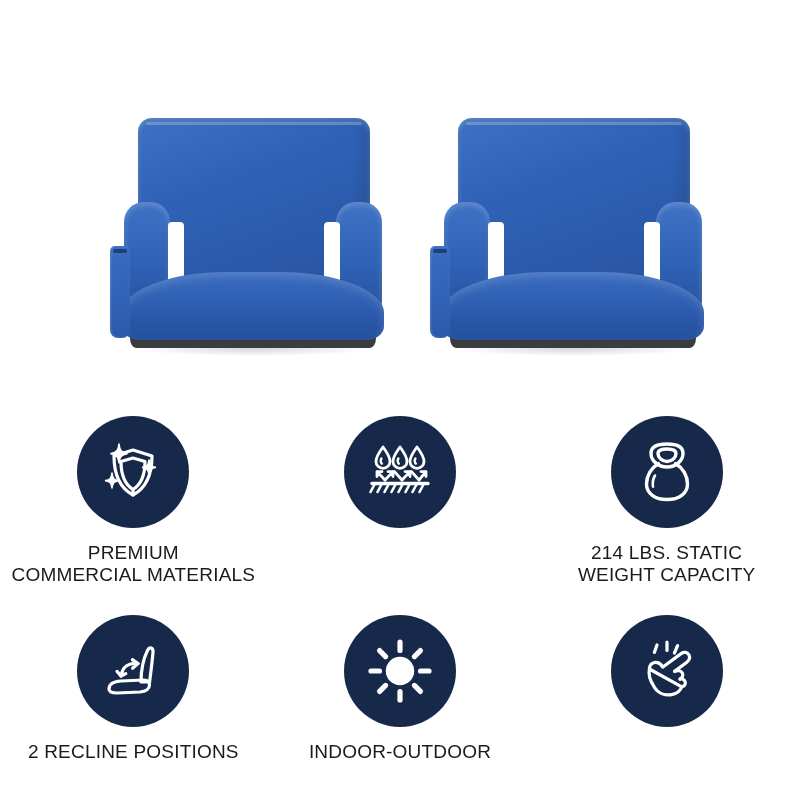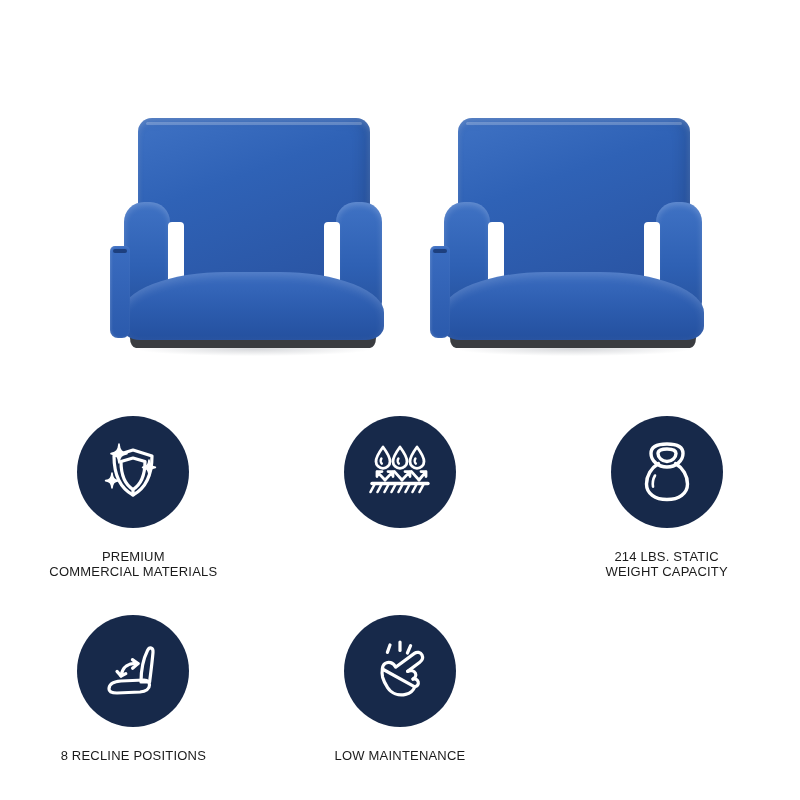--- a/index.html
+++ b/index.html
@@ -169,23 +169,23 @@
     height: 112px;
     border-radius: 50%;
     background: #17294a;
     display: flex;
     align-items: center;
     justify-content: center;
     flex: none;
   }
   .badge svg { display: block; }
   .feature-label {
-    margin-top: 21px;
+    margin-top: 14px;
     text-align: center;
-    font-size: 13px;
+    font-size: 19px;
     line-height: 1.18;
     letter-spacing: 0.2px;
     color: #1b1b1b;
     font-weight: 400;
     white-space: pre-line;
     max-width: 250px;
   }
 </style>
 </head>
 <body>
@@ -290,39 +290,58 @@
           <path d="M12 54 C12 49.5 16.5 46.5 24 46 L47 45 C50.5 45 52.5 47 52.5 50 C52.5 53.5 49 56.5 43 57 L20 58 C15 58 12 56.5 12 54 Z"></path>
 
           <path d="M44 47 C44 36 46 24.5 50.5 15.5 C52.6 11.4 56.4 12.6 56 17.4 C55 29 53.5 39.5 52.6 47 Z"></path>
 
           <path d="M24 41 C25.4 31.5 32 27.4 41 28.6"></path>
           <path d="M41 28.6 L35.4 24.6 M41 28.6 L35.6 33.2"></path>
           <path d="M24 41 L20 36.4 M24 41 L28.8 38.6"></path>
         </svg>
       </span>
     </div>
-    <div class="feature-label">8 RECLINE POSITIONS</div>
-  </div>
-
+    <div class="feature-label">2 RECLINE POSITIONS</div>
+  </div>
+
+  <div class="feature">
+    <div class="badge">
+      <span>
+        <svg width="70" height="70" viewBox="0 0 70 70" fill="none">
+          <circle cx="35" cy="35" r="14.2" fill="#ffffff"></circle>
+          <g stroke="#ffffff" stroke-width="5.2" stroke-linecap="round">
+            <path d="M35 6 L35 14.5"></path>
+            <path d="M35 55.5 L35 64"></path>
+            <path d="M6 35 L14.5 35"></path>
+            <path d="M55.5 35 L64 35"></path>
+            <path d="M14.6 14.6 L20.6 20.6"></path>
+            <path d="M49.4 49.4 L55.4 55.4"></path>
+            <path d="M55.4 14.6 L49.4 20.6"></path>
+            <path d="M20.6 49.4 L14.6 55.4"></path>
+          </g>
+        </svg>
+      </span>
+    </div>
+    <div class="feature-label">INDOOR-OUTDOOR</div>
+  </div>
 
   <div class="feature">
     <div class="badge">
       <span>
         <svg width="72" height="72" viewBox="0 0 72 72" fill="none" stroke="#ffffff" stroke-width="3.2" stroke-linecap="round" stroke-linejoin="round">
 
           <path d="M26 10 L23.4 17.4"></path>
           <path d="M36 7 L36 15.4"></path>
           <path d="M46.6 10.6 L43.4 18"></path>
 
           <path d="M18.4 34 C18.4 29 22.6 26.4 26.6 27.6 C29 28.3 30.6 30 31.6 32.2
                    L50.4 18.4 C53 16.5 56.6 17.2 58 20 C59.2 22.5 58.2 25.4 55.8 27.2
                    L43.6 36.4"></path>
           <path d="M43.6 36.4 C46.8 34.8 50.2 35.6 51.4 38.2 C52.4 40.4 51.4 42.8 49 44"></path>
           <path d="M49 44 C51.4 43.4 53.6 44.6 54.2 46.8 C54.8 49.2 53.4 51.2 50.8 51.8"></path>
           <path d="M50.8 51.8 C49.4 55.6 46.2 58.4 41.6 59.4 C34.4 61 27.4 58.4 23.6 52.6
                    C21.4 49.2 19.6 45.8 18.6 42.2 C17.8 39 18 36.2 18.4 34 Z"></path>
         </svg>
       </span>
     </div>
-    <div class="feature-label">LOW MAINTENANCE</div>
   </div>
 
 </div>
 
 </body></html>

